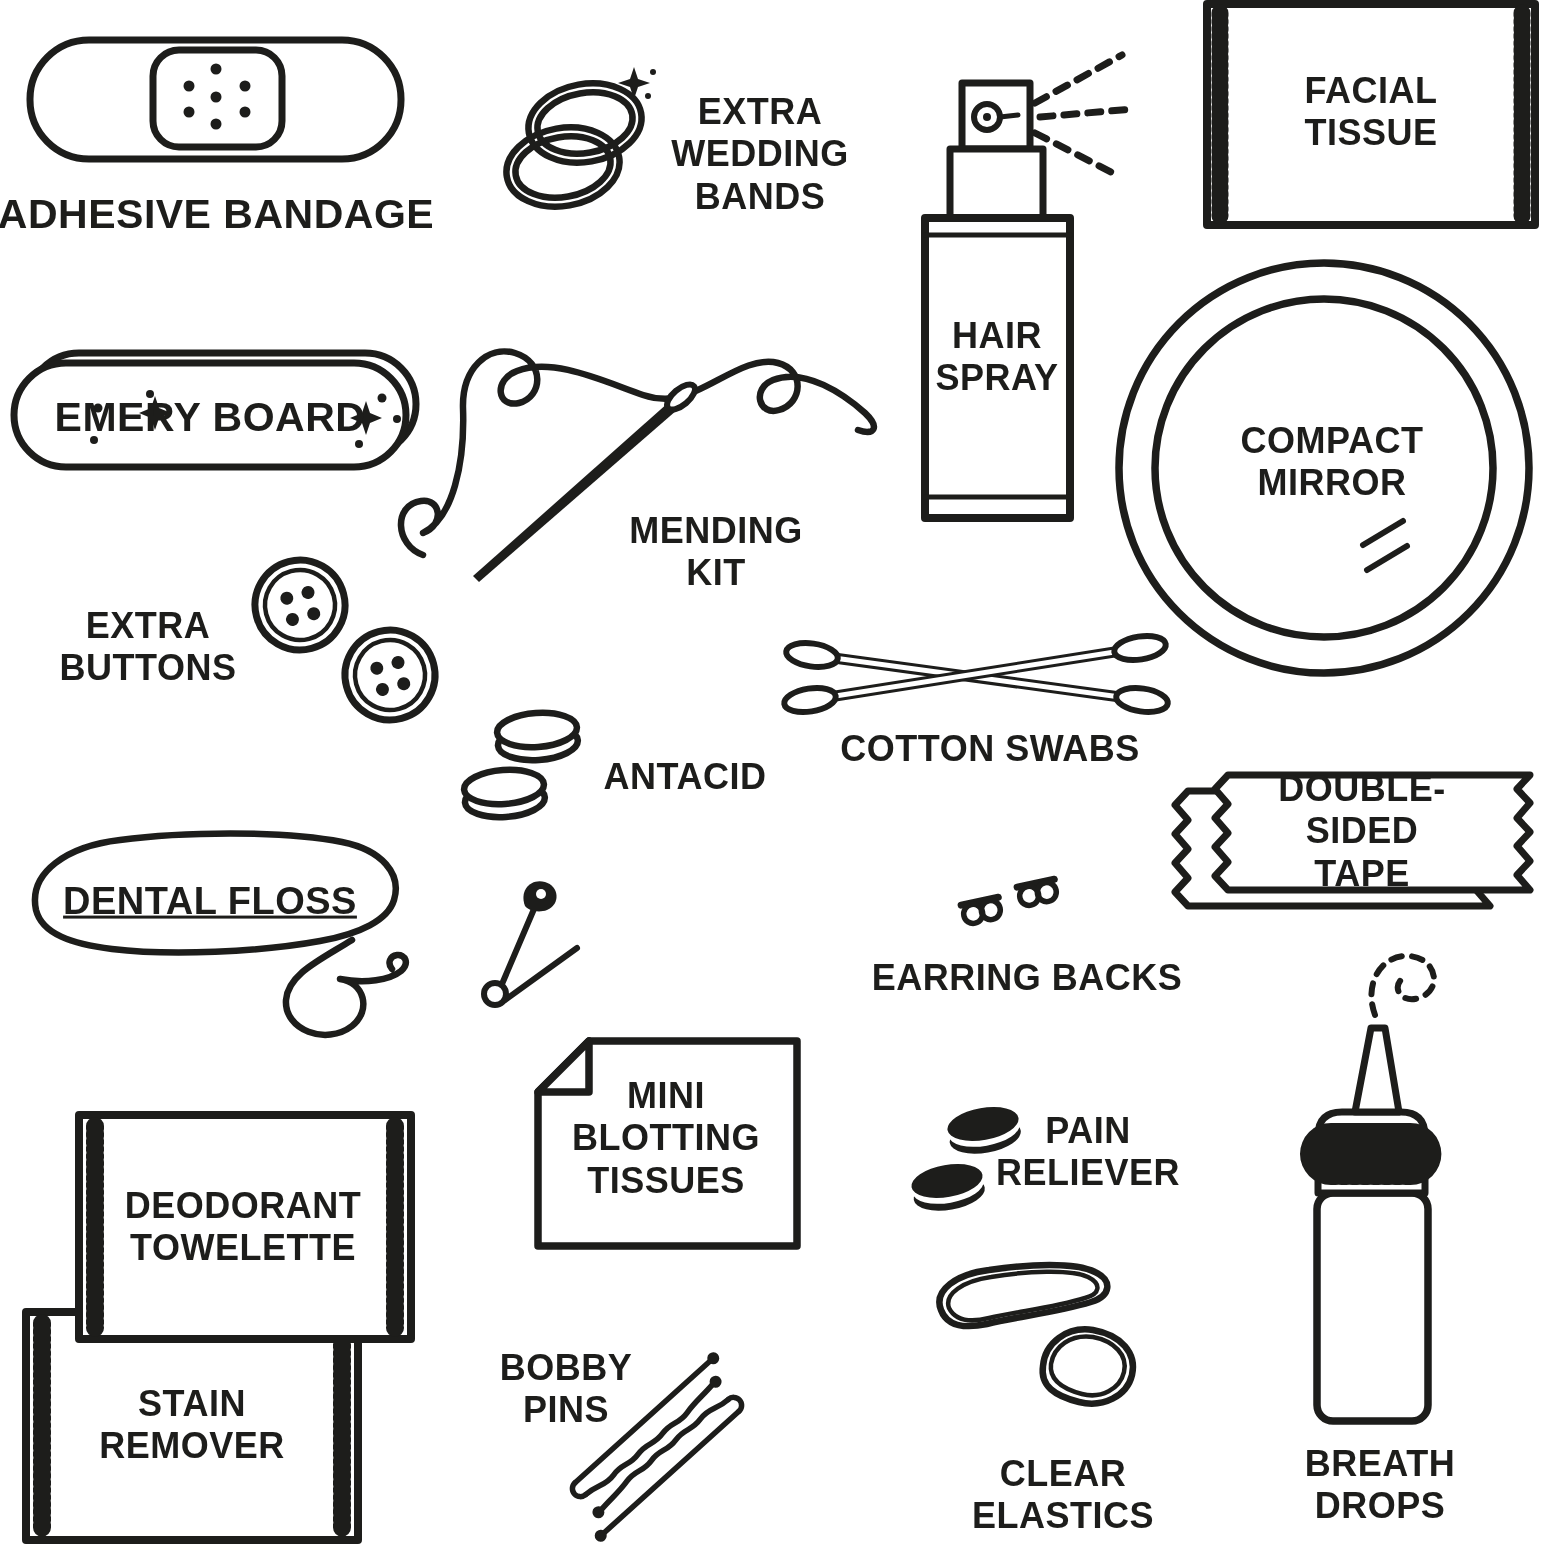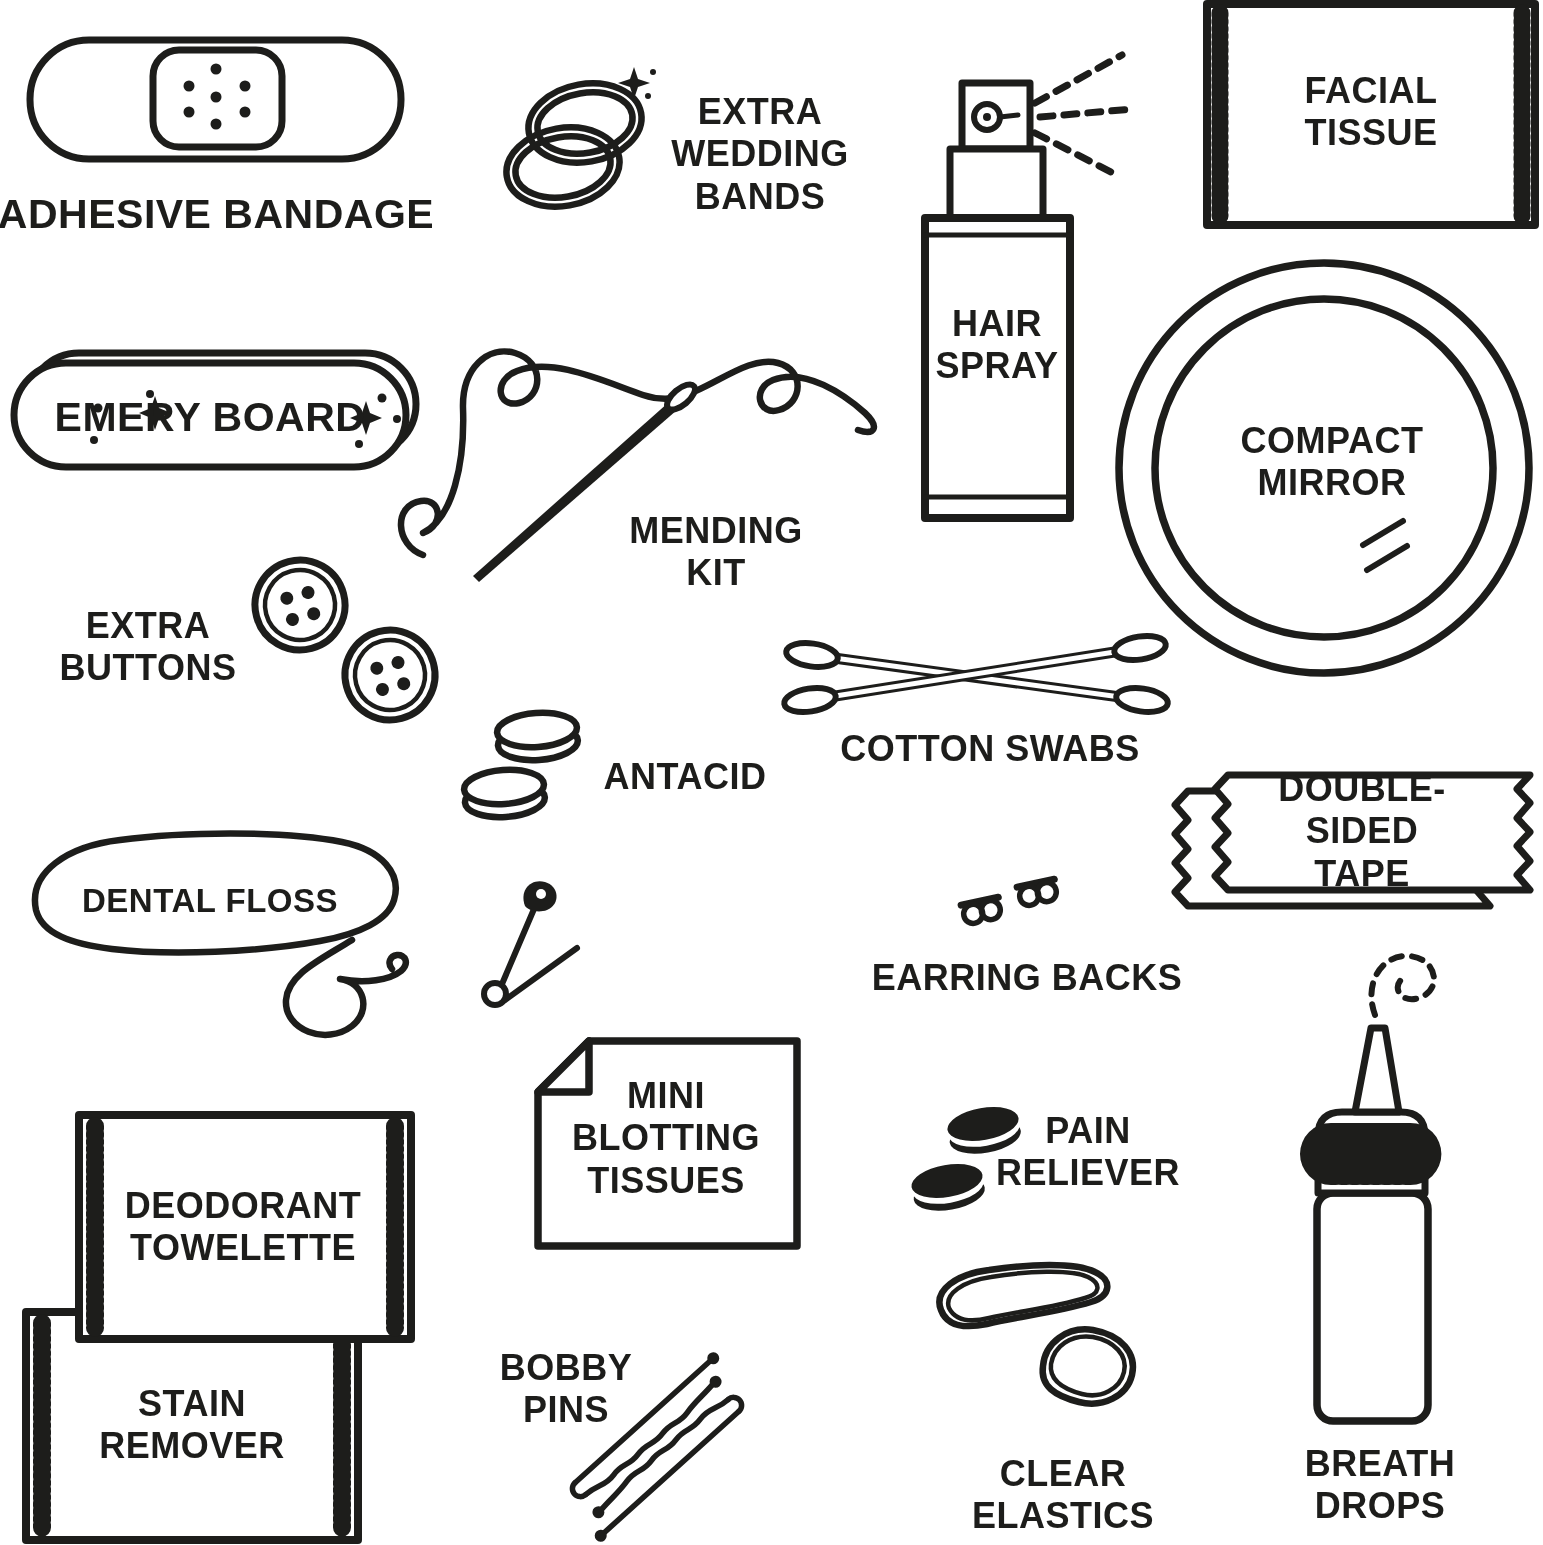--- a/index.html
+++ b/index.html
@@ -6,21 +6,21 @@
   .canvas{position:relative;width:1543px;height:1545px;background:#ffffff;overflow:hidden;
           font-family:"Liberation Sans",sans-serif;}
   .canvas svg{position:absolute;overflow:visible;}
   .ink{stroke:#1d1d1b;fill:none;stroke-linecap:round;stroke-linejoin:round;}
   .fillw{fill:#ffffff;}
   .fillk{fill:#1d1d1b;stroke:none;}
   .lbl{position:absolute;transform:translate(-50%,-50%);color:#1d1d1b;
        font-weight:700;font-size:36px;line-height:1.18;letter-spacing:.5px;
        white-space:pre-line;text-align:center;}
   .f41{font-size:41px;}
-  .f38{font-size:33px;}
+  .f38{font-size:38px;text-decoration:underline;}
 </style>
 </head>
 <body>
 
 <div class="canvas">
 
   <svg style="left:25px;top:35px" width="380" height="130" viewBox="0 0 380 130">
     <rect class="ink fillw" stroke-width="7" x="5" y="5" width="371" height="119" rx="59"></rect>
     <rect class="ink fillw" stroke-width="7" x="128" y="15" width="129" height="97" rx="26"></rect>
     <circle class="fillk" cx="191" cy="34" r="5.5"></circle>
@@ -58,21 +58,21 @@
     </g>
     <rect class="ink fillw" stroke-width="7" x="47" y="38" width="68" height="66"></rect>
     <circle class="ink" stroke-width="6" cx="72" cy="72" r="13"></circle>
     <circle class="fillk" cx="72" cy="72" r="4"></circle>
     <path class="ink" stroke-width="5" d="M85,72 L103,70"></path>
     <rect class="ink fillw" stroke-width="7" x="35" y="104" width="93" height="69"></rect>
     <rect class="ink fillw" stroke-width="8" x="10" y="173" width="145" height="300"></rect>
     <path class="ink" stroke-width="5" d="M10,190 H155"></path>
     <path class="ink" stroke-width="5" d="M10,452 H155"></path>
   </svg>
-  <div class="lbl" style="left:997px;top:345px">HAIR
+  <div class="lbl" style="left:997px;top:357px">HAIR
 SPRAY</div>
 
   <svg style="left:1200px;top:0px" width="343" height="232" viewBox="0 0 343 232">
     <rect class="ink fillw" stroke-width="8" x="7" y="4" width="328" height="221"></rect>
     <line class="ink" x1="20" y1="13" x2="20" y2="216" stroke-width="17" stroke-dasharray="2.8 4.4" stroke-linecap="butt"></line>
     <line class="ink" x1="322" y1="13" x2="322" y2="216" stroke-width="17" stroke-dasharray="2.8 4.4" stroke-linecap="butt"></line>
   </svg>
   <div class="lbl" style="left:1371px;top:112px">FACIAL
 TISSUE</div>
 

